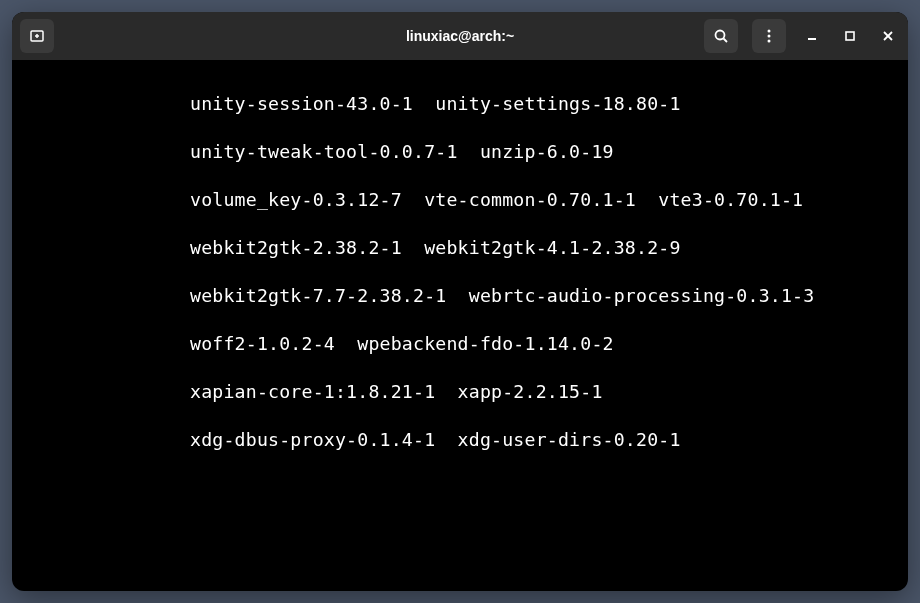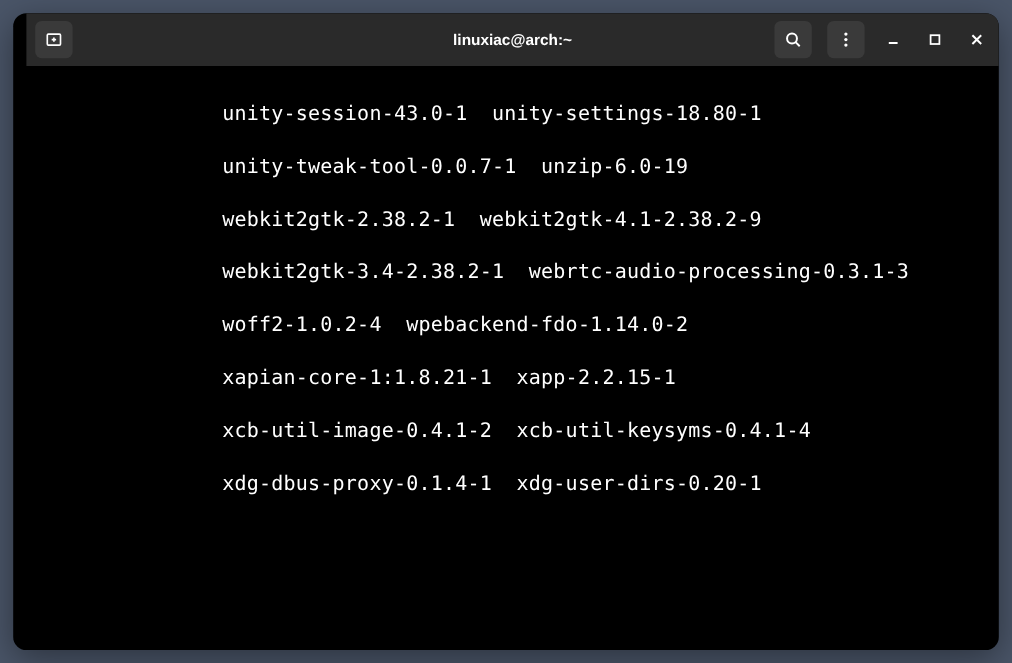--- a/index.html
+++ b/index.html
@@ -18,21 +18,20 @@
     .window {
       position: absolute;
       top: 12px;
       left: 12px;
       right: 12px;
       bottom: 12px;
       background: #000;
       border-radius: 12px;
       overflow: hidden;
       box-shadow: 0 8px 32px rgba(0,0,0,0.4);
-      padding-left: 12px;
     }
     .titlebar {
       height: 48px;
       background: #2a2a2a;
       display: flex;
       align-items: center;
       padding: 0 8px;
       position: relative;
     }
     .titlebar-left {
@@ -130,25 +129,25 @@
             <line x1="3" y1="3" x2="11" y2="11" stroke="#fff" stroke-width="1.8"></line>
             <line x1="11" y1="3" x2="3" y2="11" stroke="#fff" stroke-width="1.8"></line>
           </svg>
       </div>
     </div>
   </div>
 
   <div class="terminal-content">
 <div class="pkg-list">unity-session-43.0-1  unity-settings-18.80-1</div>
 <div class="pkg-list">unity-tweak-tool-0.0.7-1  unzip-6.0-19</div>
+<div class="pkg-list">volume_key-0.3.12-7  vte-common-0.70.1-1  vte3-0.70.1-1</div>
 <div class="pkg-list">webkit2gtk-2.38.2-1  webkit2gtk-4.1-2.38.2-9</div>
-<div class="pkg-list">webkit2gtk-3.4-2.38.2-1  webrtc-audio-processing-0.3.1-3</div>
+<div class="pkg-list">webkit2gtk-7.7-2.38.2-1  webrtc-audio-processing-0.3.1-3</div>
 <div class="pkg-list">woff2-1.0.2-4  wpebackend-fdo-1.14.0-2</div>
 <div class="pkg-list">xapian-core-1:1.8.21-1  xapp-2.2.15-1</div>
-<div class="pkg-list">xcb-util-image-0.4.1-2  xcb-util-keysyms-0.4.1-4</div>
 <div class="pkg-list">xdg-dbus-proxy-0.1.4-1  xdg-user-dirs-0.20-1</div>
 
 
 
 
 
 
 
 
 

